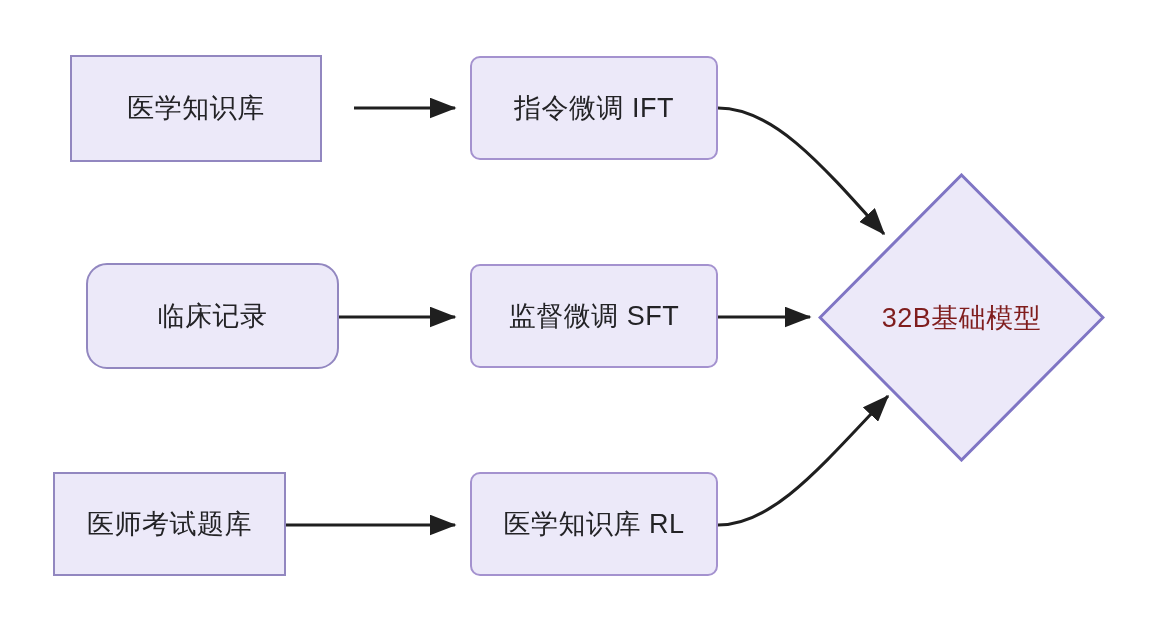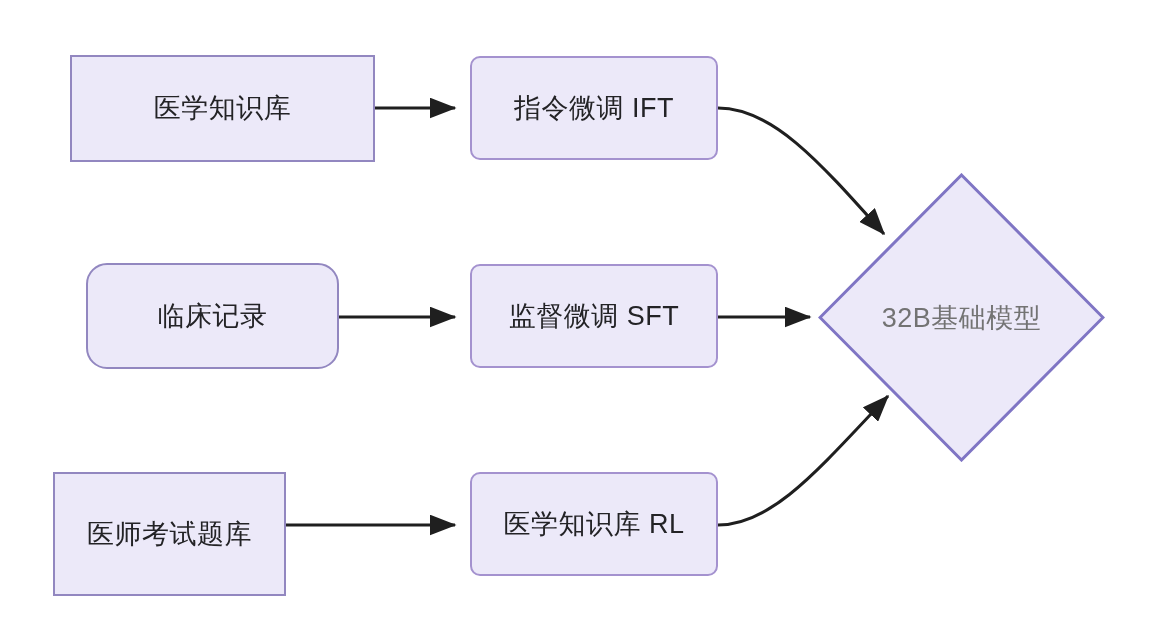--- a/index.html
+++ b/index.html
@@ -60,21 +60,21 @@
     position: absolute;
     left: 0;
     top: 0;
     width: 100%;
     height: 100%;
   }
   .diamond-label {
     position: relative;
     font-size: 27px;
     white-space: nowrap;
-    color: #737373;
+    color: #7f1d1d;
     letter-spacing: 0.5px;
   }
 </style>
 </head>
 <body>
 
 <div id="canvas">
 
   <svg id="edges" viewBox="0 0 1160 636" xmlns="http://www.w3.org/2000/svg">
     <defs>
@@ -101,29 +101,29 @@
 
     <g>
       <path d="M718,317 L810,317" fill="none" stroke="#1f1f1f" stroke-width="3" marker-end="url(#arrowhead)"></path>
     </g>
 
     <g>
       <path d="M718,525 C772,525 818,470 888,396" fill="none" stroke="#1f1f1f" stroke-width="3" marker-end="url(#arrowhead)"></path>
     </g>
   </svg>
 
-  <div class="node source" style="left:70px; top:55px; width:305px; height:107px;">
+  <div class="node source" style="left:70px; top:55px; width:252px; height:107px;">
     <span class="node-label">医学知识库</span>
   </div>
 
   <div class="node source" style="left:86px; top:263px; width:253px; height:106px;border-radius:21px;">
     <span class="node-label">临床记录</span>
   </div>
 
-  <div class="node source" style="left:53px; top:472px; width:233px; height:124px;">
+  <div class="node source" style="left:53px; top:472px; width:233px; height:104px;">
     <span class="node-label">医师考试题库</span>
   </div>
 
   <div class="node stage" style="left:470px; top:56px; width:248px; height:104px;">
     <span class="node-label">指令微调 IFT</span>
   </div>
 
   <div class="node stage" style="left:470px; top:264px; width:248px; height:104px;">
     <span class="node-label">监督微调 SFT</span>
   </div>

